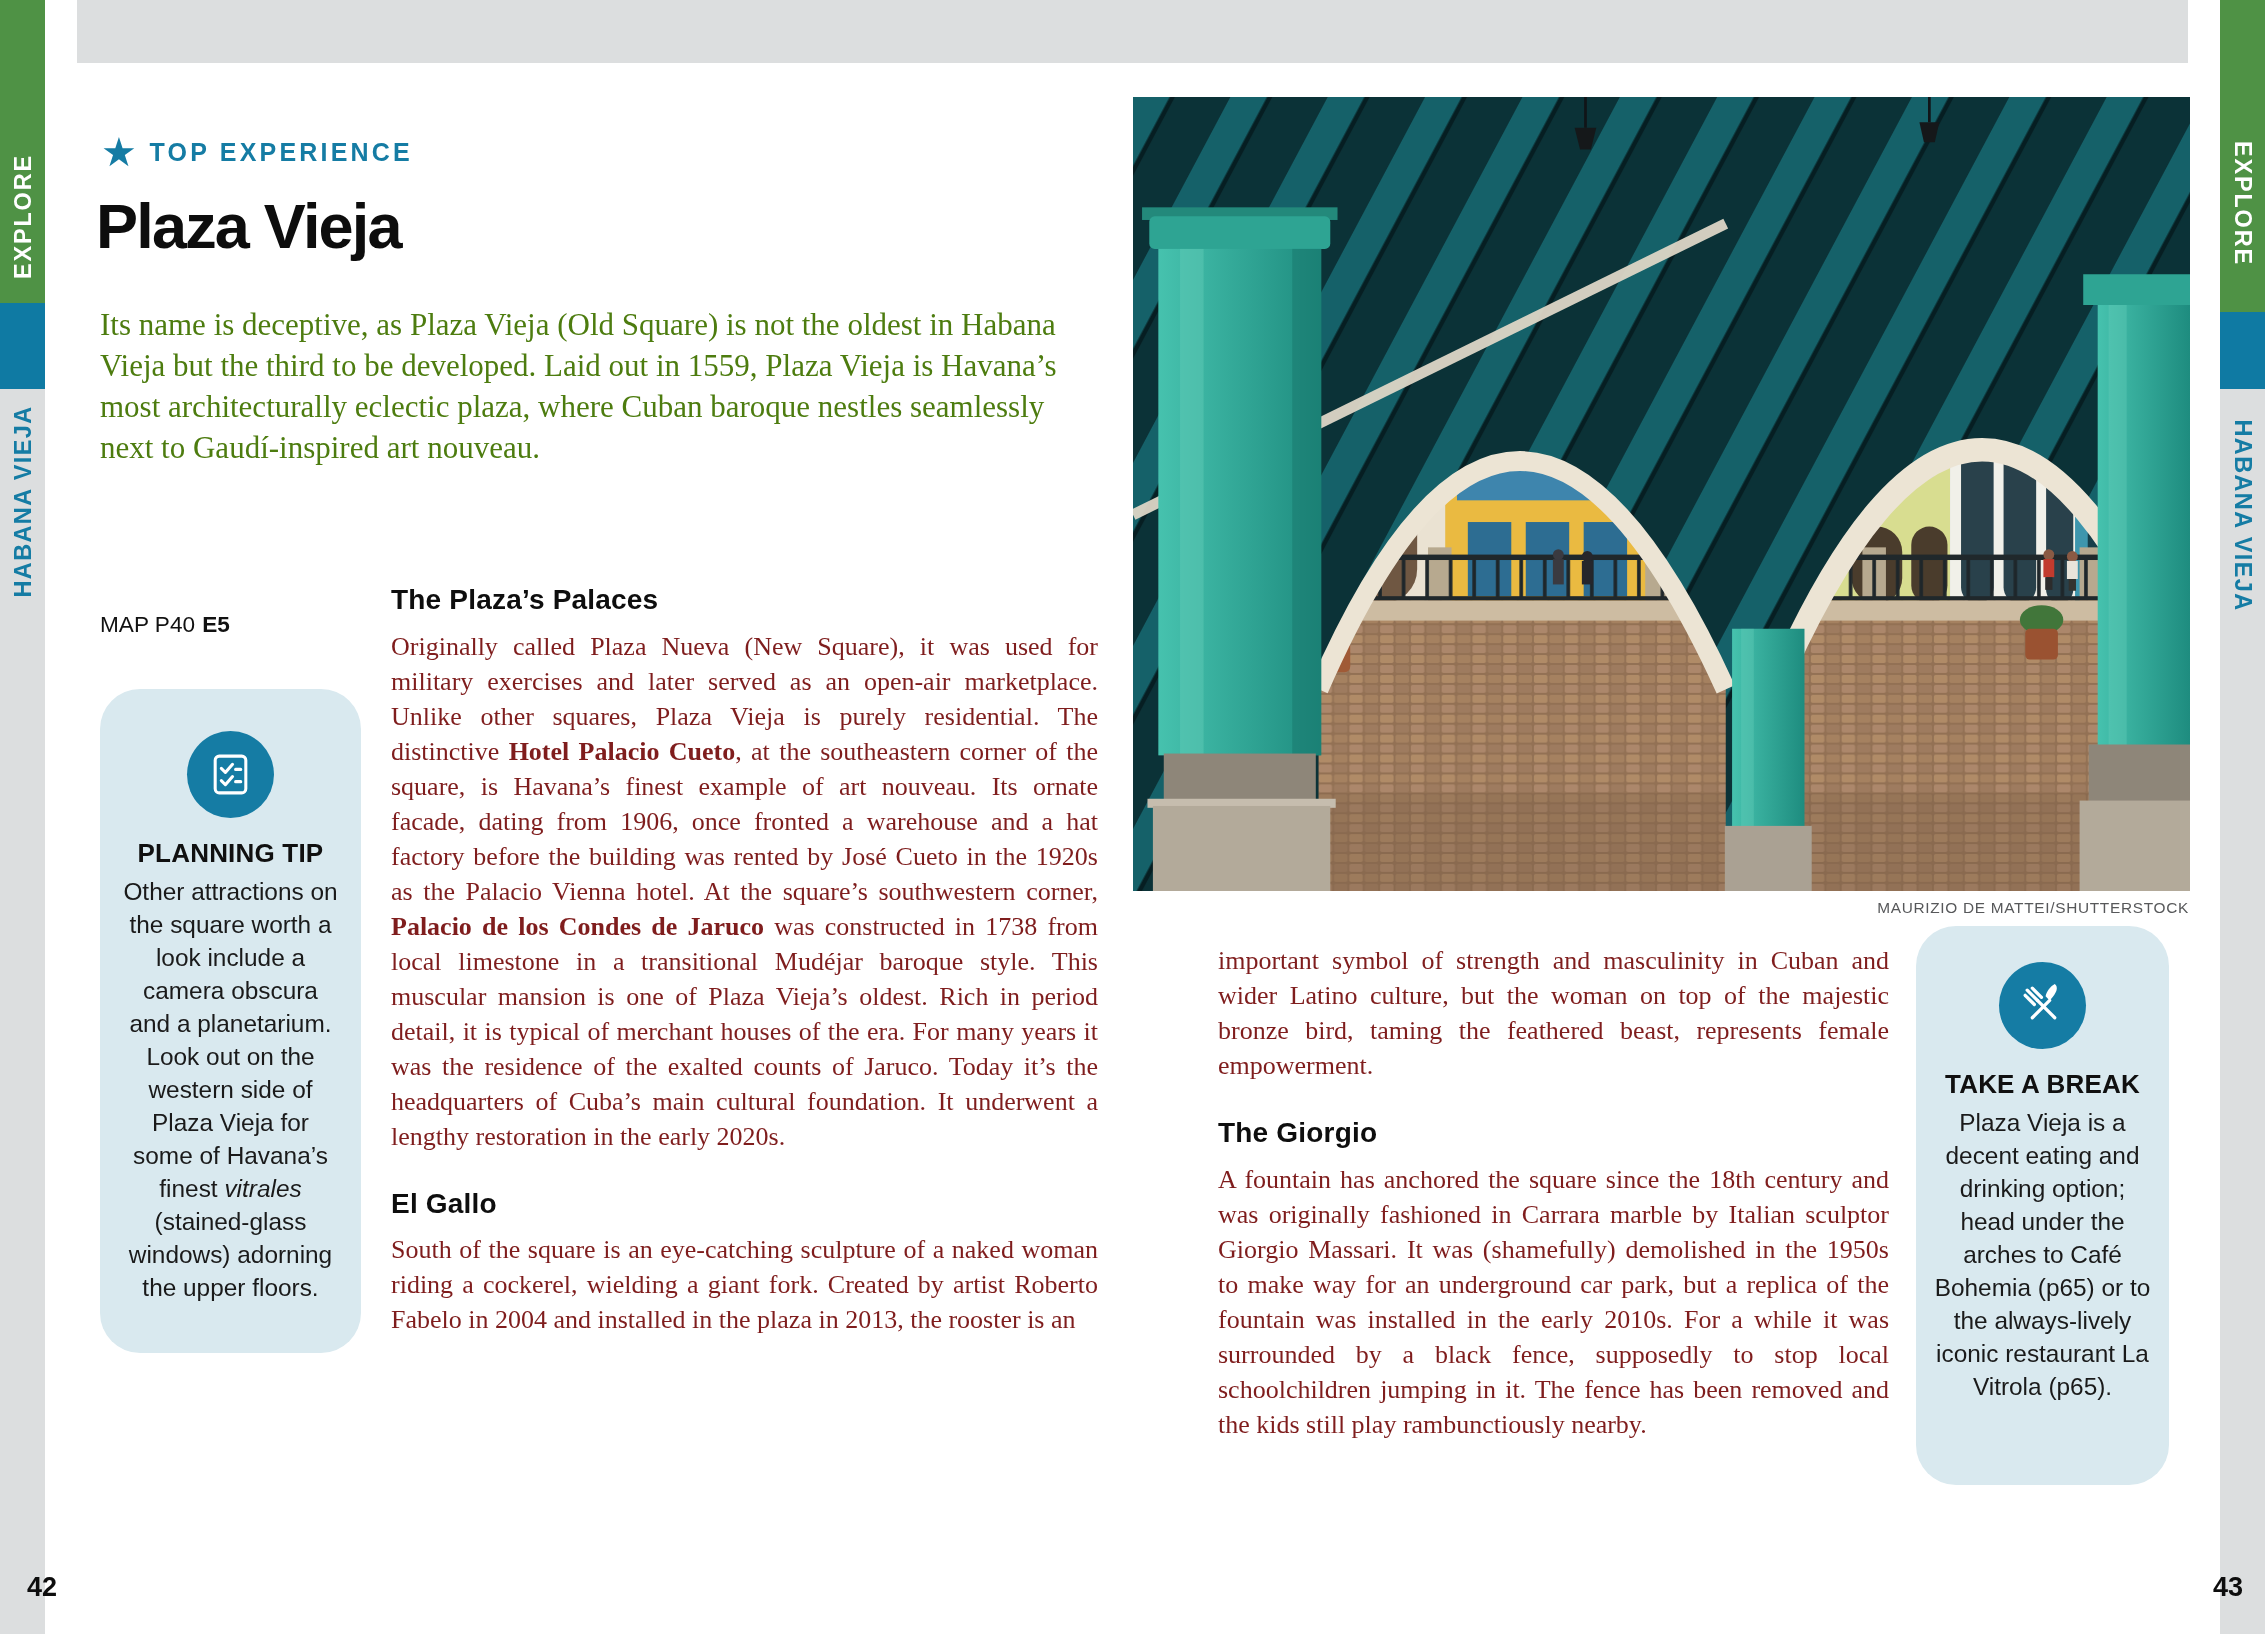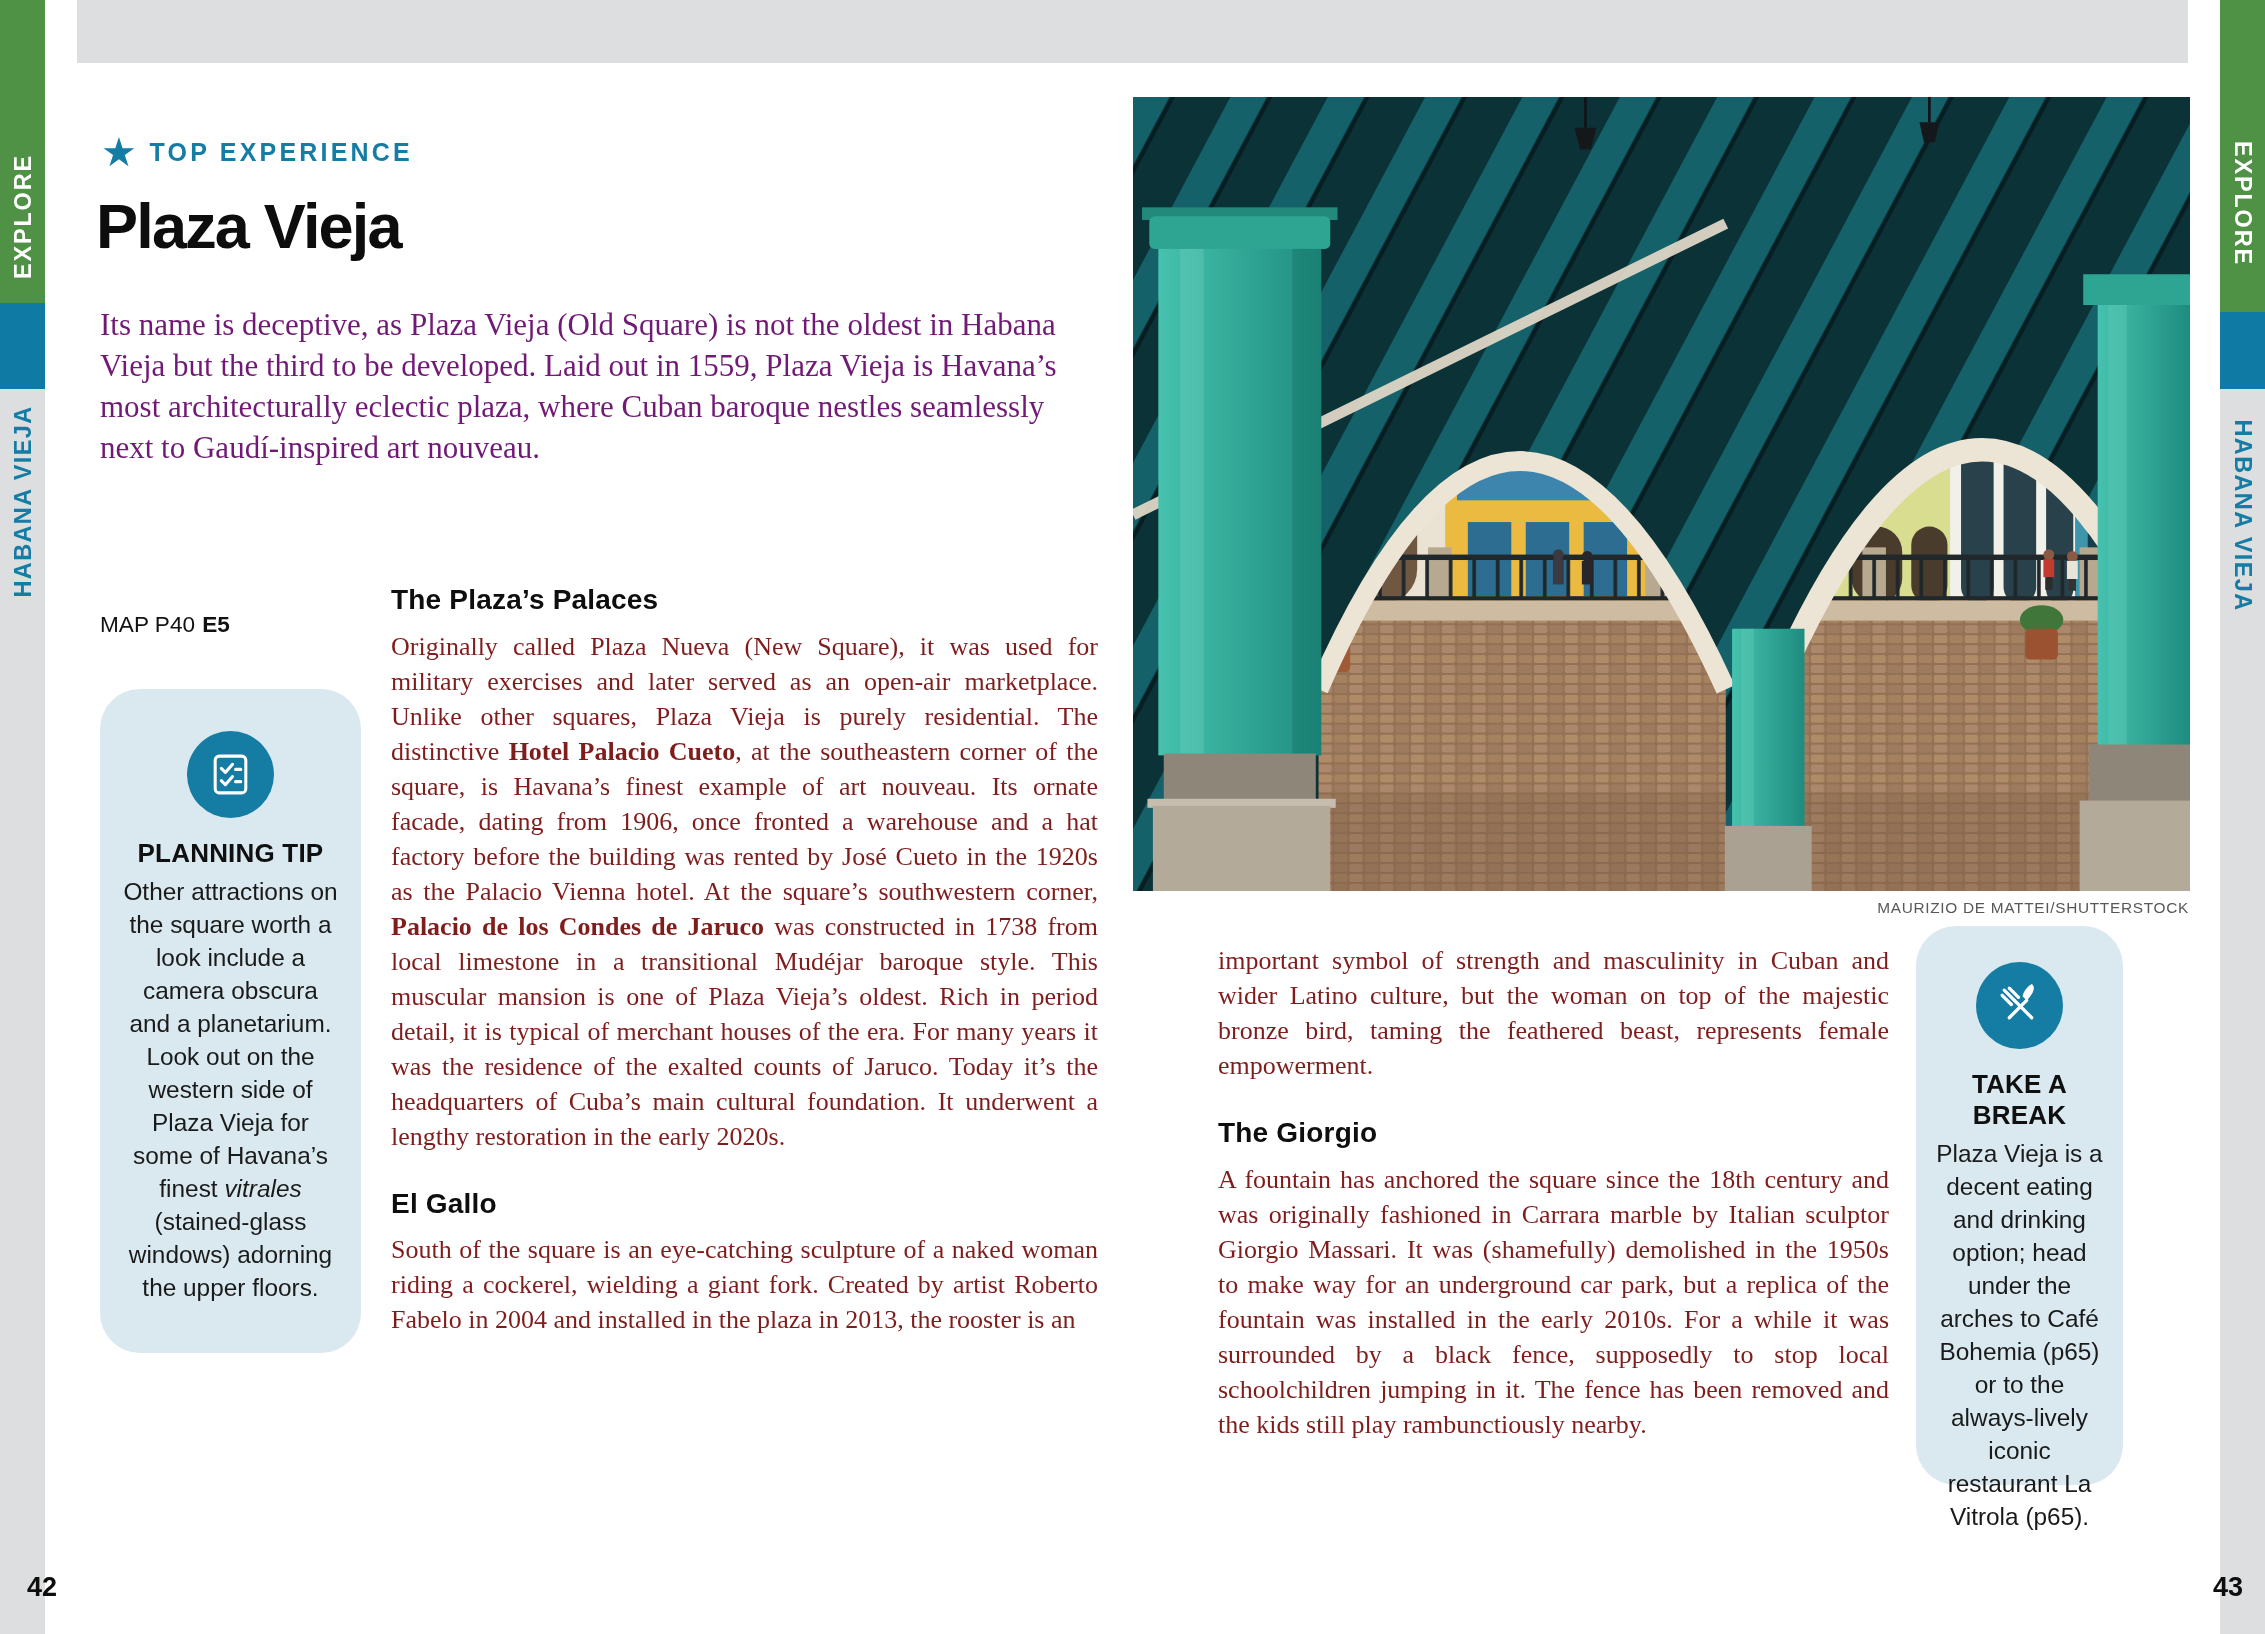--- a/index.html
+++ b/index.html
@@ -34,31 +34,31 @@
   #chapter-right{left:2129px;top:493px;letter-spacing:1.4px;}
   
   .top-band{position:absolute;left:77px;top:0;width:2111px;height:63px;background:var(--tab-gray);}
   
   .eyebrow{position:absolute;left:101px;top:132px;display:flex;align-items:center;gap:12.7px;}
   .eyebrow .star{color:var(--teal);font-size:40px;line-height:1;font-family:"DejaVu Sans",sans-serif;}
   .eyebrow .label{color:var(--teal);font-weight:bold;font-size:25px;letter-spacing:3.2px;}
   .page-title{position:absolute;left:96px;top:190px;font-size:63px;font-weight:bold;letter-spacing:-1.8px;color:#0d0d0d;}
   .intro{
     position:absolute;left:100px;top:304px;width:972px;
-    font-family:"Liberation Serif",serif;font-size:31px;line-height:41px;color:#701a75;
+    font-family:"Liberation Serif",serif;font-size:31px;line-height:41px;color:#4d7c0f;
   }
   .map-ref{position:absolute;left:100px;top:612px;font-size:22.6px;color:#111;}
   .map-ref b{margin-left:7.2px;}
   
   .tip-box{
     position:absolute;background:var(--box-blue);border-radius:40px;
     display:flex;flex-direction:column;align-items:center;text-align:center;
   }
   #planning-box{left:100px;top:689px;width:261px;height:664px;padding:42px 20px 20px;}
-  #break-box{left:1916px;top:926px;width:207px;height:559px;padding:36px 18px 27px;}
+  #break-box{left:1916px;top:926px;width:253px;height:559px;padding:36px 18px 27px;}
   .tip-icon-circle{
     width:87px;height:87px;border-radius:50%;background:var(--teal);
     display:flex;align-items:center;justify-content:center;flex:0 0 auto;
   }
   .tip-title{font-size:26px;font-weight:bold;margin-top:20px;letter-spacing:0.2px;color:#101010;}
   .tip-body{font-size:24.4px;line-height:33px;margin-top:6.3px;color:#1a1a1a;}
   
   .col{position:absolute;}
   #main-col{left:391px;top:584px;width:707px;}
   #right-col{left:1218px;top:943px;width:671px;}

